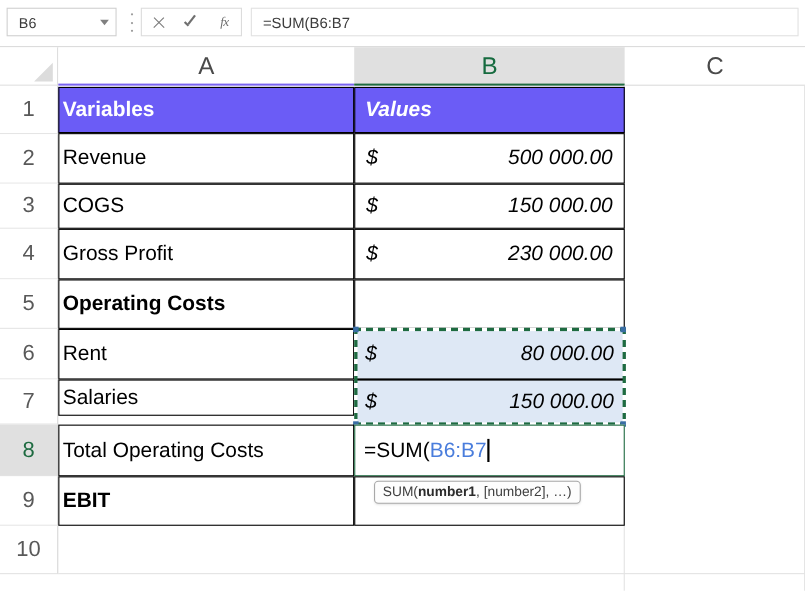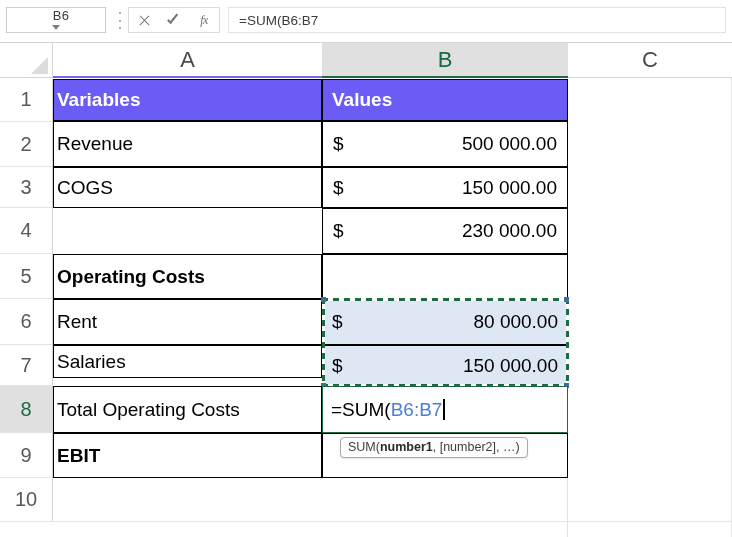--- a/index.html
+++ b/index.html
@@ -15,21 +15,21 @@
   
   .fbar{
     position:absolute;left:0;top:0;width:732px;height:42px;
     background:#ffffff;
     border-bottom:1px solid #d4d4d4;
   }
   .namebox{
     position:absolute;left:6px;top:7px;width:100px;height:26px;
     border:1px solid #d0d0d0;background:#fff;
     box-sizing:border-box;
-    display:flex;align-items:center;flex-direction:column;
+    display:flex;align-items:center;
   }
   .namebox .nbtext{
     font-size:13px;color:#3b3b3b;padding-left:10px;flex:1;
     font-family:"Liberation Sans", sans-serif;
     letter-spacing:.2px;
   }
   .namebox .nbcaret{
     width:20px;height:100%;display:flex;align-items:center;justify-content:center;
   }
   .caret-tri{
@@ -122,21 +122,21 @@
 
   .cell{
     position:absolute;box-sizing:border-box;
     display:flex;align-items:center;
     font-size:19px;color:#000;
     font-family:"Liberation Sans", sans-serif;
     background:transparent;
     overflow:hidden;white-space:nowrap;
   }
   .cell.a{left:53px;width:269px;padding-left:3px;}
-  .cell.b{left:322px;width:246px;}
+  .cell.b{left:322px;width:246px;font-style:italic;}
 
   .bordered{border:1.6px solid #000;}
   .hdrfill{background:#6b5cf6;color:#ffffff;font-weight:bold;}
 
   .money{display:flex;align-items:center;width:100%;padding:0 10px;box-sizing:border-box;}
   .money .cur{font-size:19px;}
   .money .amt{margin-left:auto;font-size:19px;}
 
   .bold{font-weight:bold;}
 
@@ -259,20 +259,21 @@
     </div>
 
     <div class="cell a bordered" style="top:89px;height:41px;">COGS</div>
     <div class="cell b bordered" style="top:89px;height:41px;">
       <span class="money">
         <span class="cur">$</span>
         <span class="amt">150 000.00</span>
       </span>
     </div>
 
+    <div class="cell a bordered" style="top:130px;height:46px;">Gross Profit</div>
     <div class="cell b bordered" style="top:130px;height:46px;">
       <span class="money">
         <span class="cur">$</span>
         <span class="amt">230 000.00</span>
       </span>
     </div>
 
     <div class="cell a bordered bold" style="top:176px;height:45px;">Operating Costs</div>
     <div class="cell b bordered" style="top:176px;height:45px;"></div>
 

